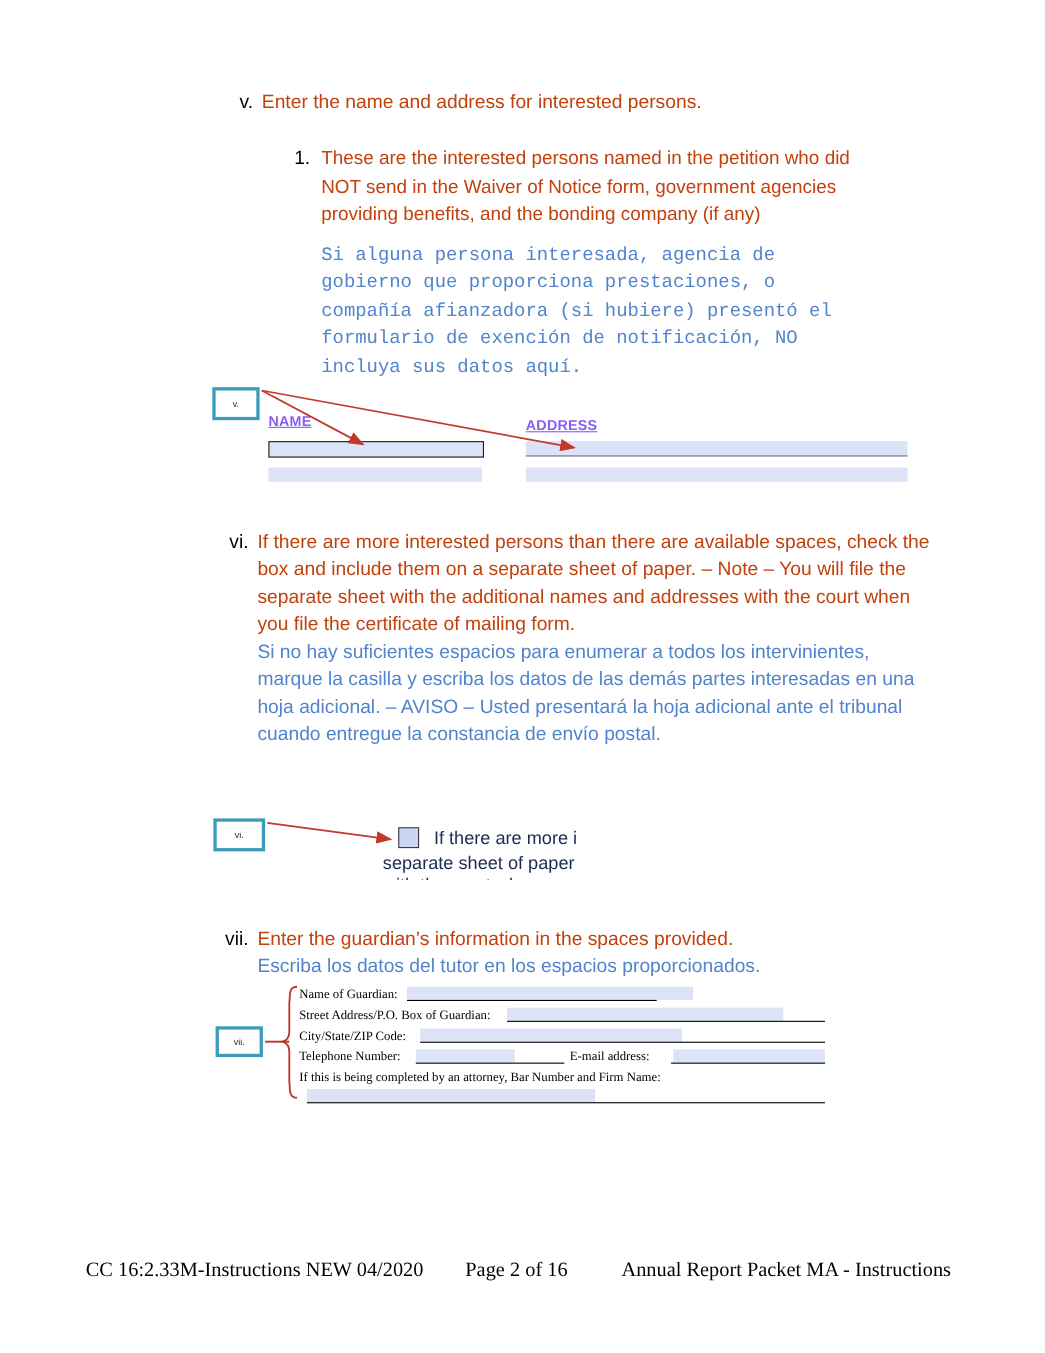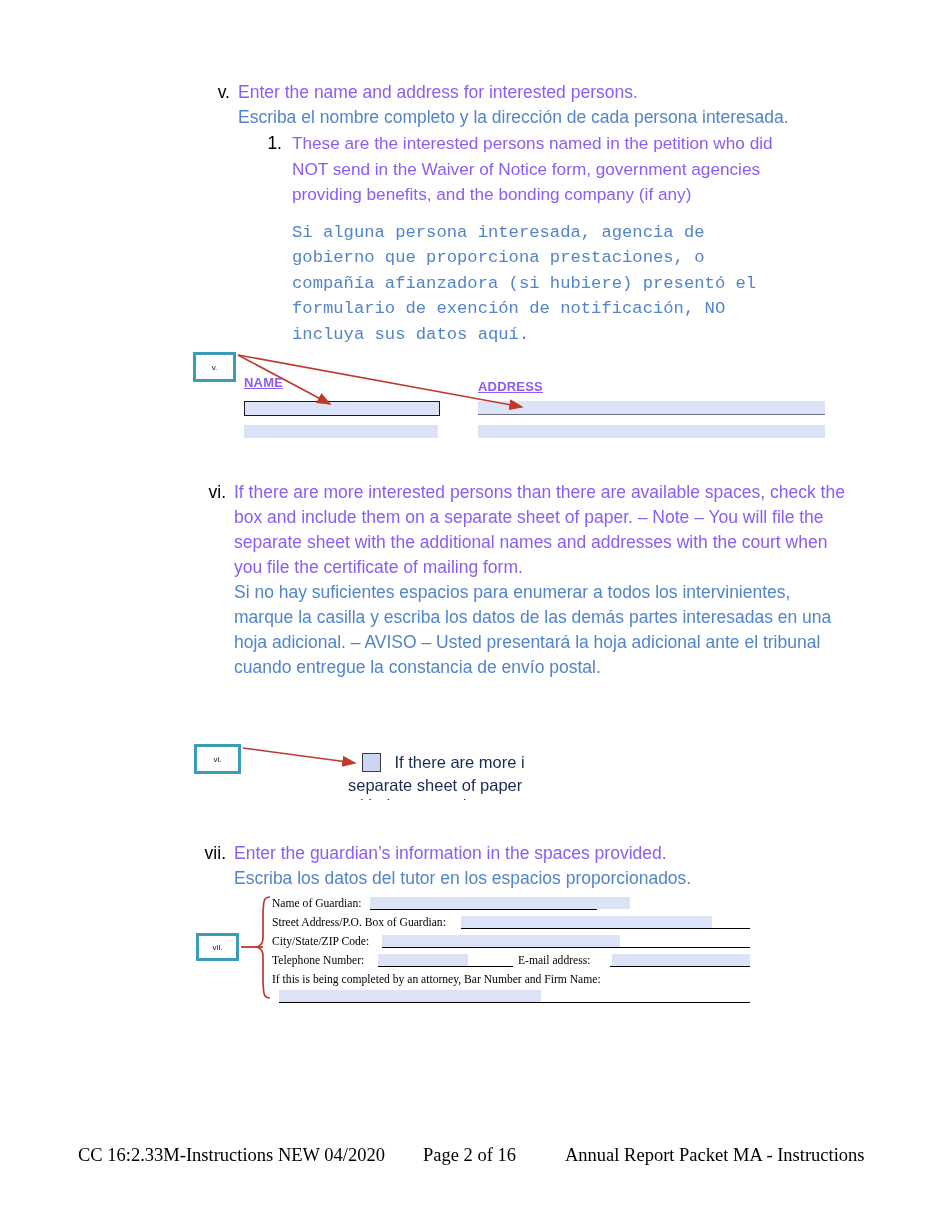--- a/index.html
+++ b/index.html
@@ -36,21 +36,21 @@
     line-height: 25px;
     color: #000;
   }
   .body-col {
     flex: 1 1 auto;
   }
   .para {
     font-size: 17.5px;
     line-height: 25px;
     margin: 0;
-    color: #8b5cf6;
+    color: #c2410c;
   }
   .para.es {
     color: #5184CB;
   }
   .para.sub {
     font-size: 17.2px;
     line-height: 25.5px;
   }
   .gap-12 { margin-top: 12px; font-family: Liberation Mono, monospace; }
 
@@ -161,21 +161,20 @@
 </style>
 </head>
 <body>
 
 <div class="page">
 
   <div class="outline-item" style="left:198px; top:80px; width:640px;">
     <div class="marker" style="width:32px; margin-right:8px;">v.</div>
     <div class="body-col">
       <p class="para">Enter the name and address for interested persons.</p>
-      <p class="para es">Escriba el nombre completo y la dirección de cada persona interesada.</p>
     </div>
   </div>
 
   <div class="outline-item" style="left:260px; top:131px; width:520px;">
     <div class="marker" style="width:22px; margin-right:10px;">1.</div>
     <div class="body-col">
       <p class="para sub">These are the interested persons named in the petition who did NOT send in the Waiver of Notice form, government agencies providing benefits, and the bonding company (if any)</p>
       <p class="para sub es gap-12">Si alguna persona interesada, agencia de gobierno que proporciona prestaciones, o compañía afianzadora (si hubiere) presentó el formulario de exención de notificación, NO incluya sus datos aquí.</p>
     </div>
   </div>

